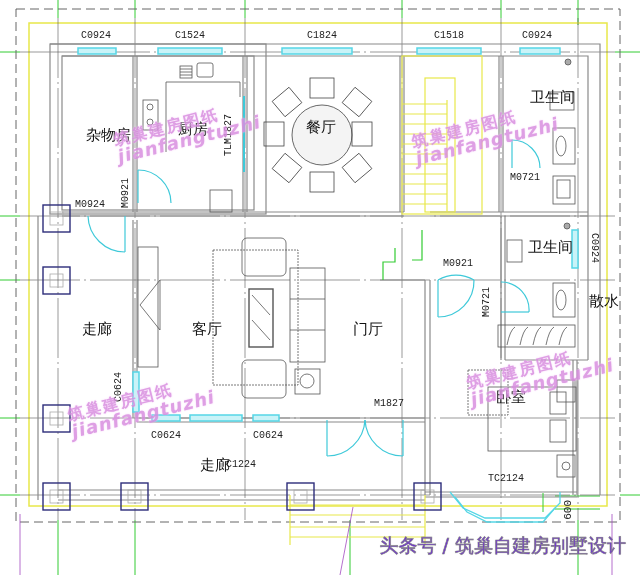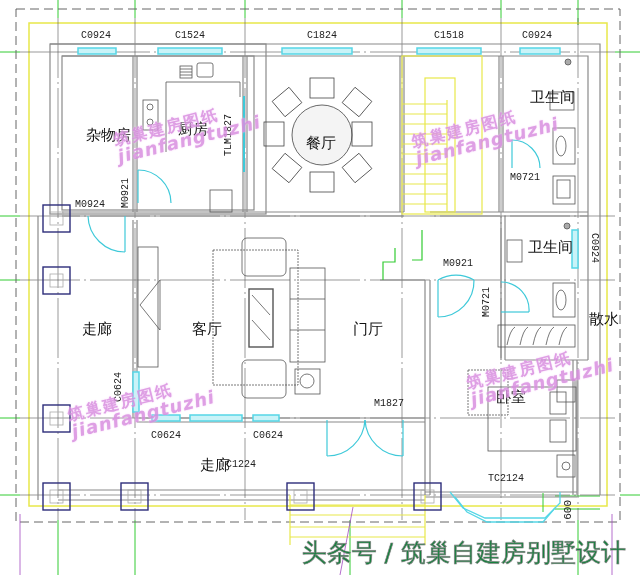--- a/index.html
+++ b/index.html
@@ -5,21 +5,21 @@
   html, body { margin:0; padding:0; background:#ffffff; }
   body { width:640px; height:575px; overflow:hidden; position:relative; font-family:"DejaVu Sans", sans-serif; }
   #plan { position:absolute; left:0; top:0; width:640px; height:575px; }
   .lbl { position:absolute; font-family:"Liberation Mono", "DejaVu Sans Mono", monospace; font-size:10px; color:#222; line-height:1; white-space:nowrap; }
   .room { position:absolute; font-family:"DejaVu Sans", sans-serif; font-size:15px; color:#111; line-height:1; white-space:nowrap; }
   .vert { writing-mode:vertical-rl; }
   .vert-up { writing-mode:vertical-rl; transform:rotate(180deg); }
   .wm { position:absolute; font-family:"DejaVu Sans", sans-serif; font-weight:bold; color:#d98fe0; opacity:0.85; line-height:1; white-space:nowrap; transform:rotate(-14deg); transform-origin:left top; text-shadow:0 0 2px #f3c9f6; }
   .wm .cn { font-size:16px; display:block; letter-spacing:2px; }
   .wm .en { font-size:18px; display:block; font-style:italic; letter-spacing:1px; }
-  .footer { position:absolute; right:14px; bottom:6px; font-family:"DejaVu Sans", sans-serif; font-size:25px; color:#15803d; -webkit-text-stroke:0.6px #888; text-shadow:0 0 1px #777; white-space:nowrap; }
+  .footer { position:absolute; right:14px; bottom:16px; font-family:"DejaVu Sans", sans-serif; font-size:19px; color:#6d28d9; -webkit-text-stroke:0.6px #888; text-shadow:0 0 1px #777; white-space:nowrap; }
 </style>
 </head>
 <body>
 
 <svg id="plan" viewBox="0 0 640 575" xmlns="http://www.w3.org/2000/svg">
 
   <g stroke="#33cc33" stroke-width="1" fill="none">
     <line x1="58" y1="0" x2="58" y2="18"></line>
     <line x1="135" y1="0" x2="135" y2="18"></line>
     <line x1="245" y1="0" x2="245" y2="18"></line>
@@ -290,29 +290,29 @@
 <div class="lbl vert-up" style="left:121px;top:178px;">M0921</div>
 <div class="lbl" style="left:510px;top:173px;">M0721</div>
 <div class="lbl" style="left:443px;top:259px;">M0921</div>
 <div class="lbl vert-up" style="left:482px;top:287px;">M0721</div>
 <div class="lbl" style="left:350px;top:399px;padding-left:24px;">M1827</div>
 
 <div class="lbl vert-up" style="left:563px;top:500px;font-size:11px;">600</div>
 
 <div class="room" style="left:86px;top:128px;">杂物房</div>
 <div class="room" style="left:178px;top:122px;">厨房</div>
-<div class="room" style="left:306px;top:136px;">餐厅</div>
+<div class="room" style="left:306px;top:120px;">餐厅</div>
 <div class="room" style="left:530px;top:90px;">卫生间</div>
 <div class="room" style="left:528px;top:240px;">卫生间</div>
 <div class="room" style="left:82px;top:322px;">走廊</div>
 <div class="room" style="left:192px;top:322px;">客厅</div>
 <div class="room" style="left:353px;top:322px;">门厅</div>
 <div class="room" style="left:496px;top:390px;">卧室</div>
 <div class="room" style="left:200px;top:458px;">走廊</div>
-<div class="room" style="left:589px;top:312px;">散水</div>
+<div class="room" style="left:589px;top:294px;">散水</div>
 
 <div class="wm" style="left:112px;top:133px;">
   <span class="cn">筑巢建房图纸</span>
   <span class="en">jianfangtuzhi</span>
 </div>
 <div class="wm" style="left:410px;top:135px;">
   <span class="cn">筑巢建房图纸</span>
   <span class="en">jianfangtuzhi</span>
 </div>
 <div class="wm" style="left:465px;top:376px;">

